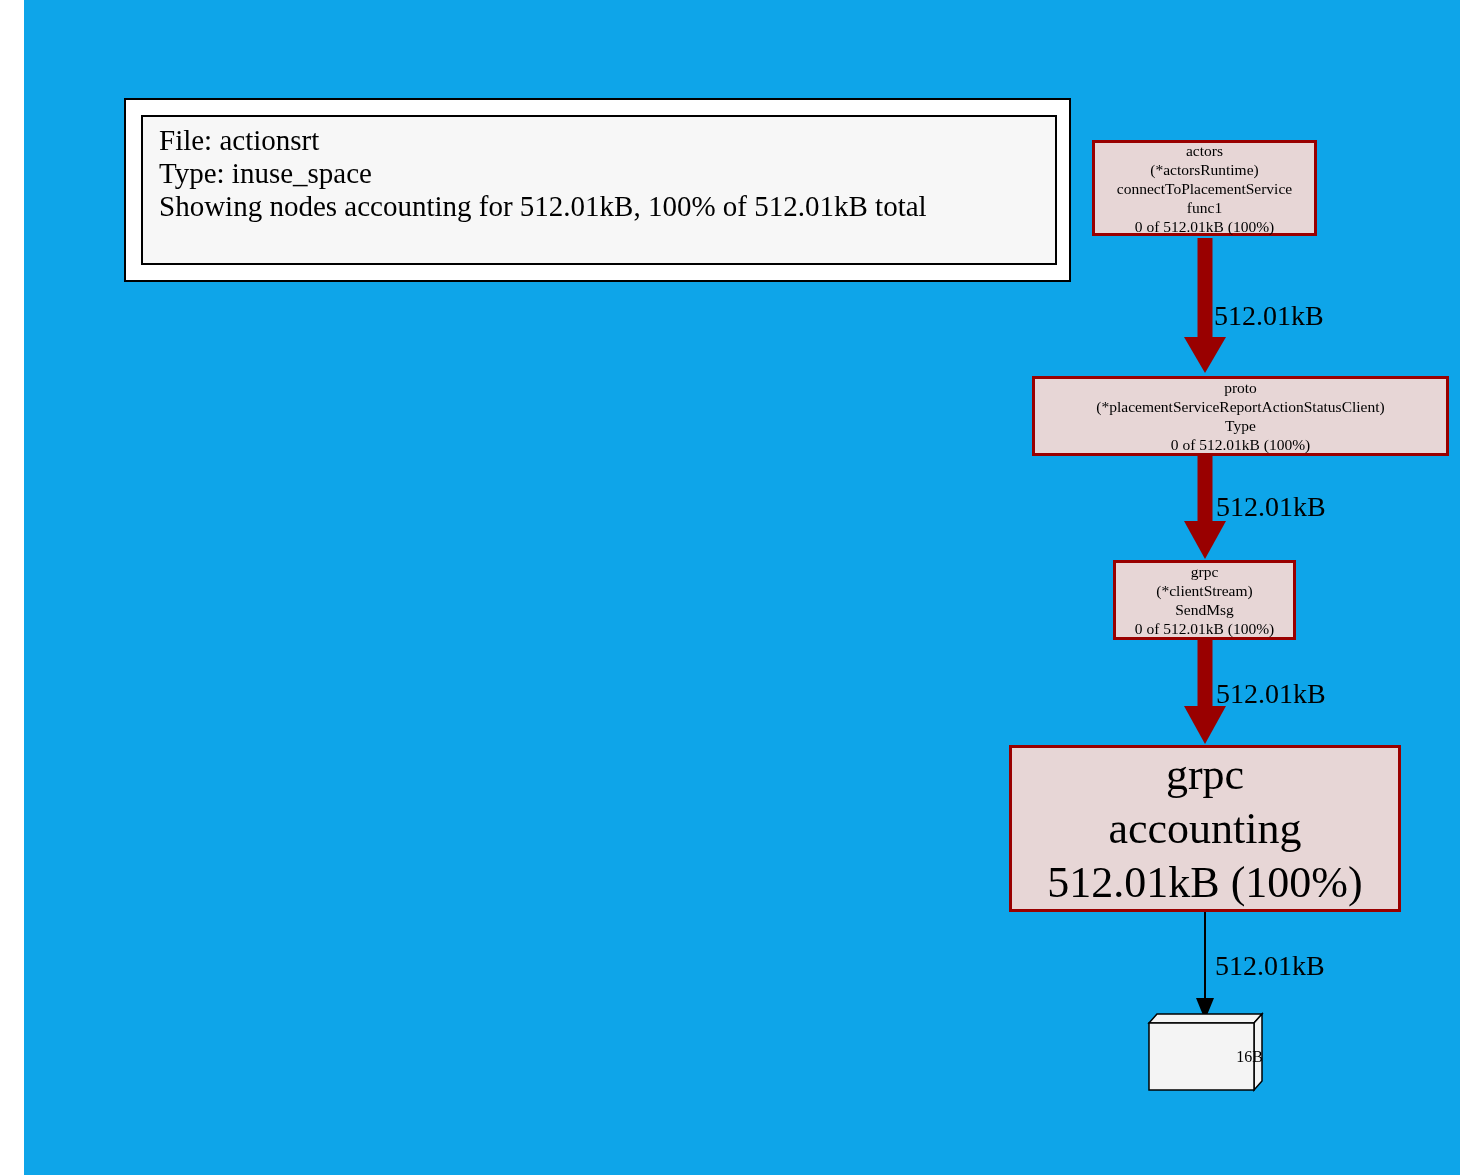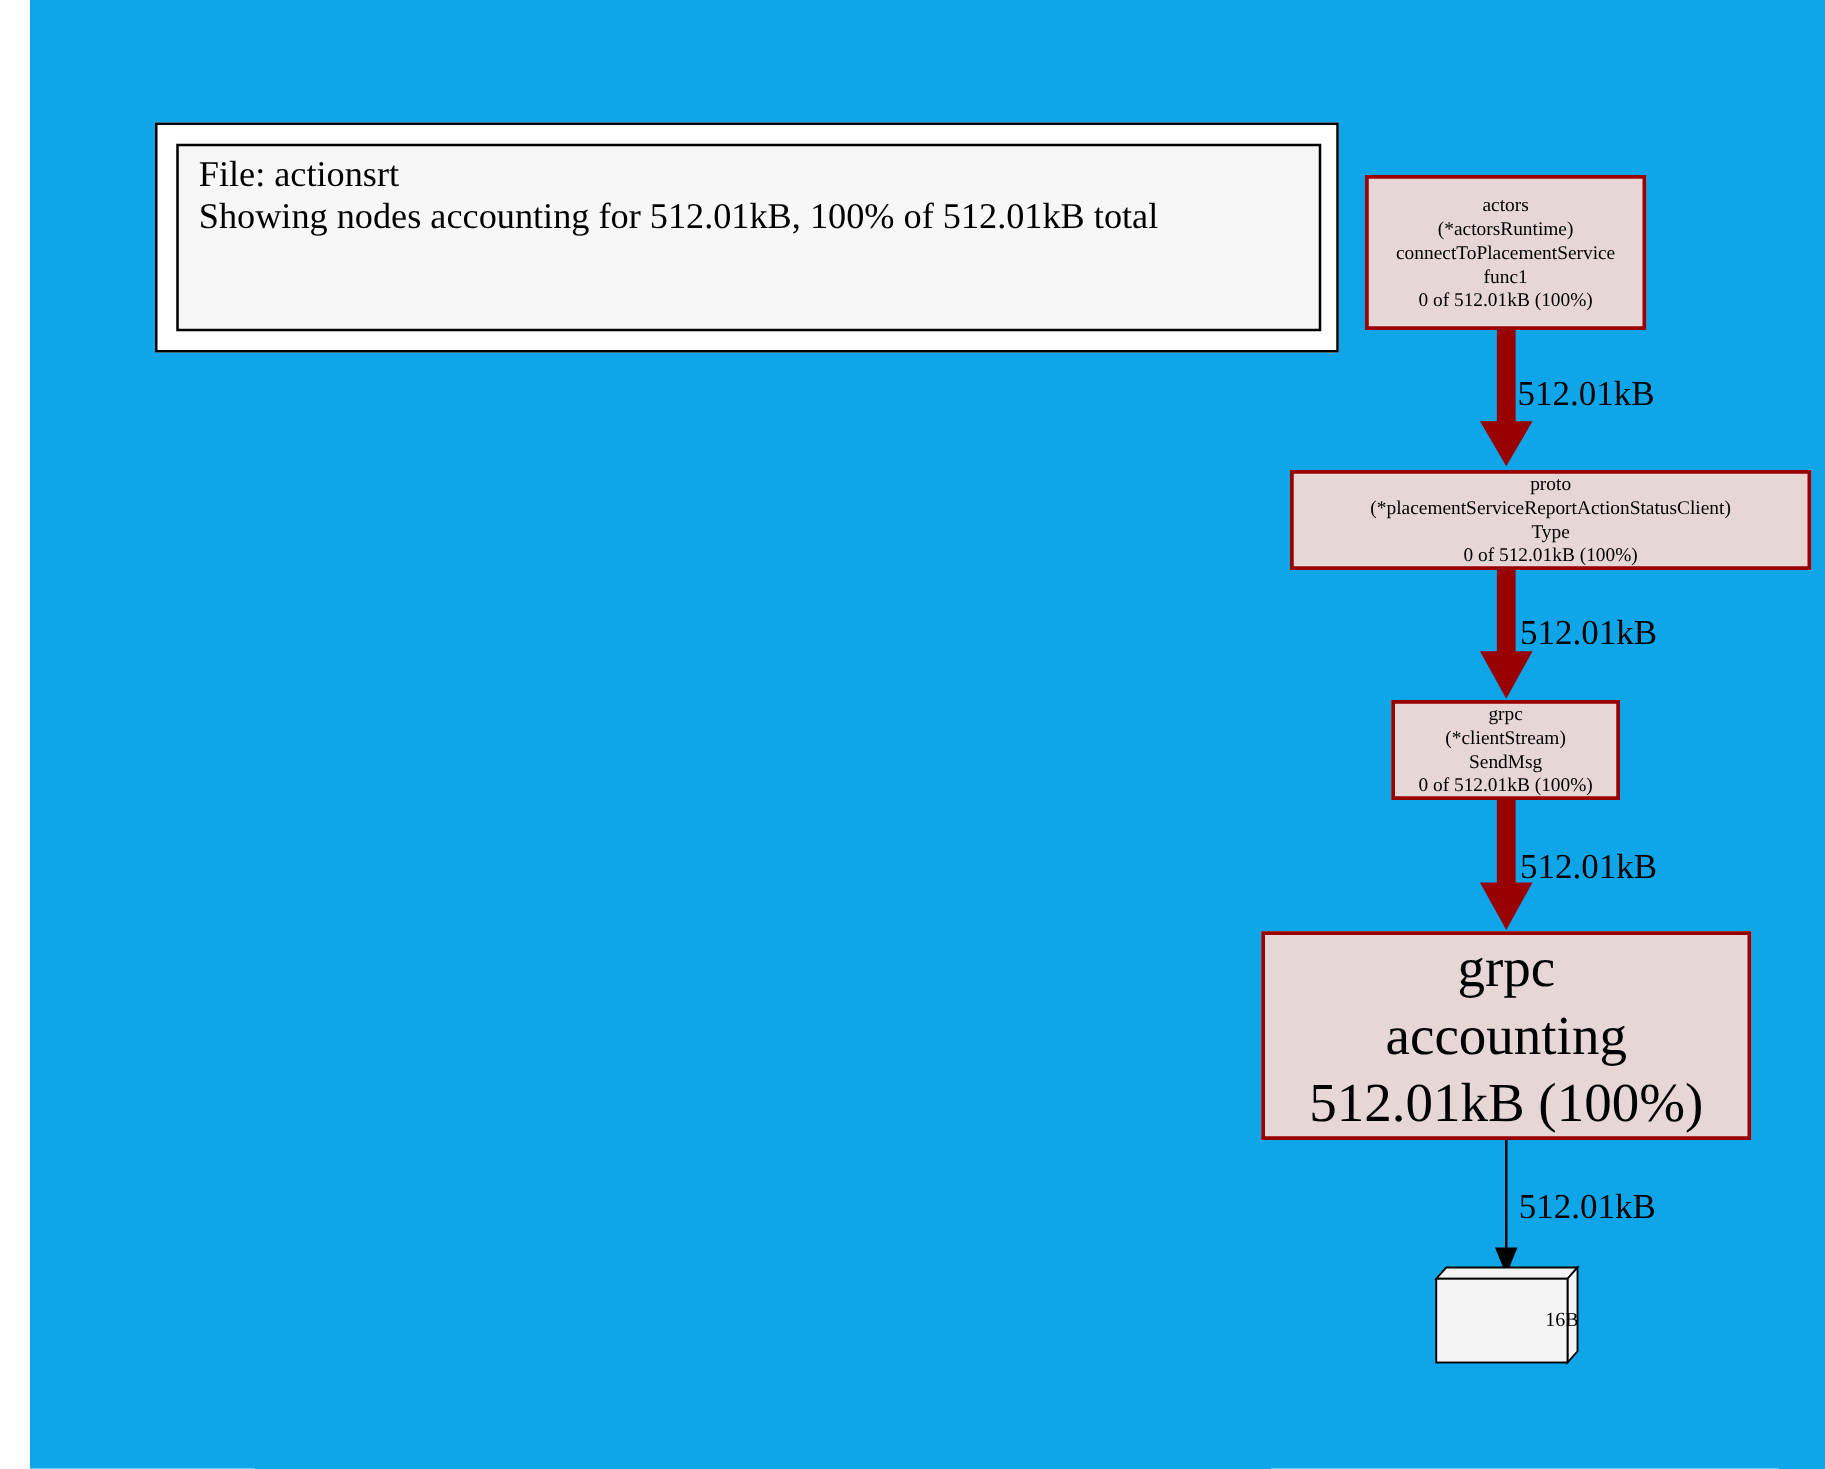--- a/index.html
+++ b/index.html
@@ -48,21 +48,21 @@
     border: 3px solid #990000;
     display: flex;
     flex-direction: column;
     justify-content: center;
     text-align: center;
     cursor: pointer;
   }
   .node-small { font-size: 15.5px; line-height: 19px; }
   .node-large { font-size: 44px; line-height: 54px; }
 
-  #node-actors   { left: 1068px; top: 140px;  width: 225px; height: 124px; }
+  #node-actors   { left: 1068px; top: 140px;  width: 225px; height: 96px; }
   #node-proto    { left: 1008px; top: 376px;  width: 417px; height: 80px;  }
   #node-grpcsend { left: 1089px; top: 560px;  width: 183px; height: 80px;  }
   #node-msghdr   { left: 985px;  top: 745px;  width: 392px; height: 167px; }
 
   
   #node-16b {
     position: absolute;
     left: 1125px; top: 1023px;
     width: 105px; height: 67px;
     display: flex;
@@ -95,20 +95,21 @@
 </style>
 </head>
 <body>
 
 <div id="canvas">
 
   <div class="legend-outer"></div>
   <div class="legend-inner"></div>
   <div class="legend-text">
     <div>File: actionsrt</div>
+    <div>Type: inuse_space</div>
     <div>Showing nodes accounting for 512.01kB, 100% of 512.01kB total</div>
   </div>
 
   <svg id="edge-layer" viewBox="0 0 1460 1175" xmlns="http://www.w3.org/2000/svg">
 
     <line x1="1181" y1="238" x2="1181" y2="342" stroke-width="15" stroke="#990000"></line>
     <polygon points="1160,337 1202,337 1181,373" fill="#990000"></polygon>
 
     <line x1="1181" y1="450" x2="1181" y2="526" stroke-width="15" stroke="#990000"></line>
     <polygon points="1160,521 1202,521 1181,559" fill="#990000"></polygon>

